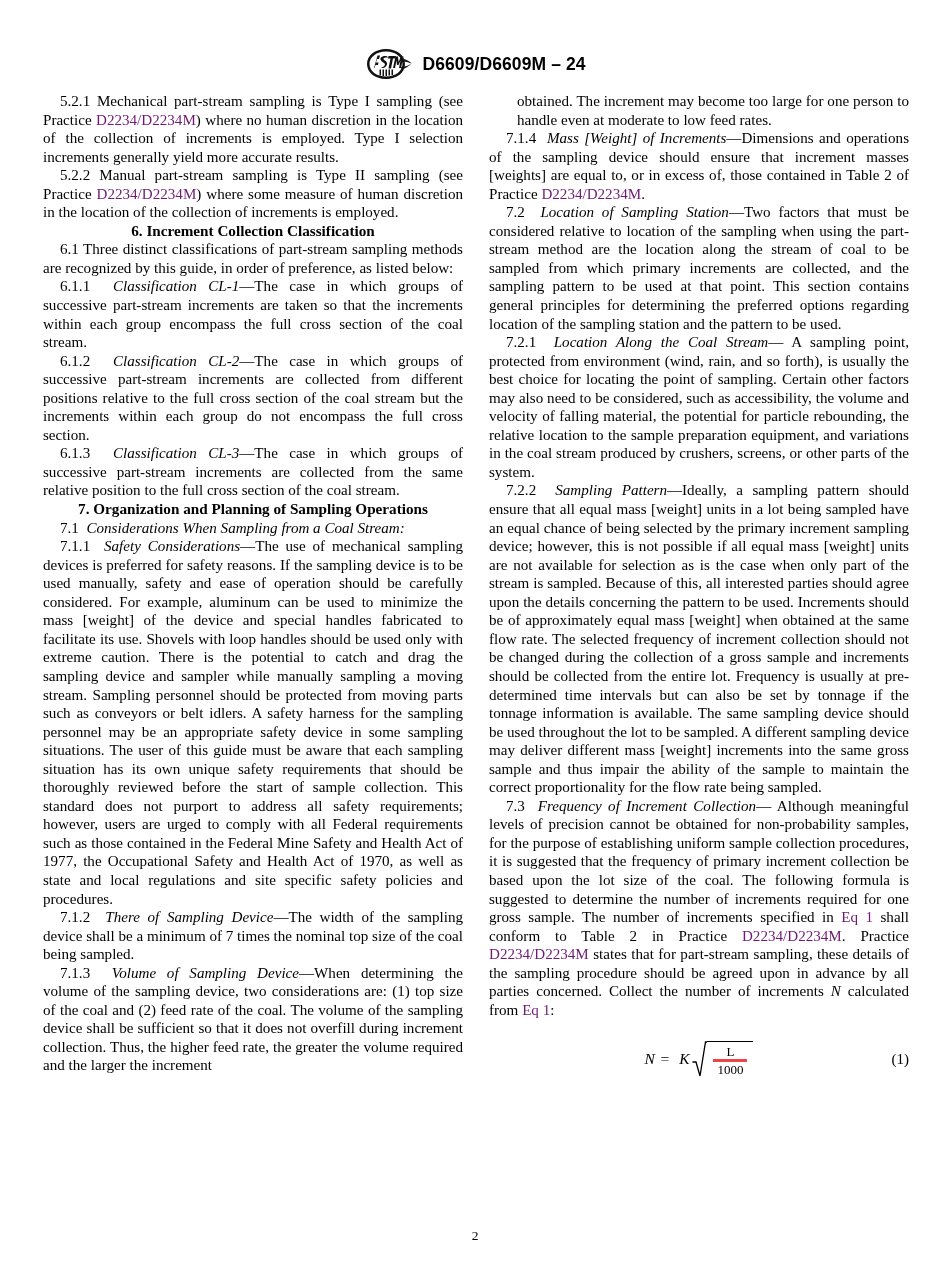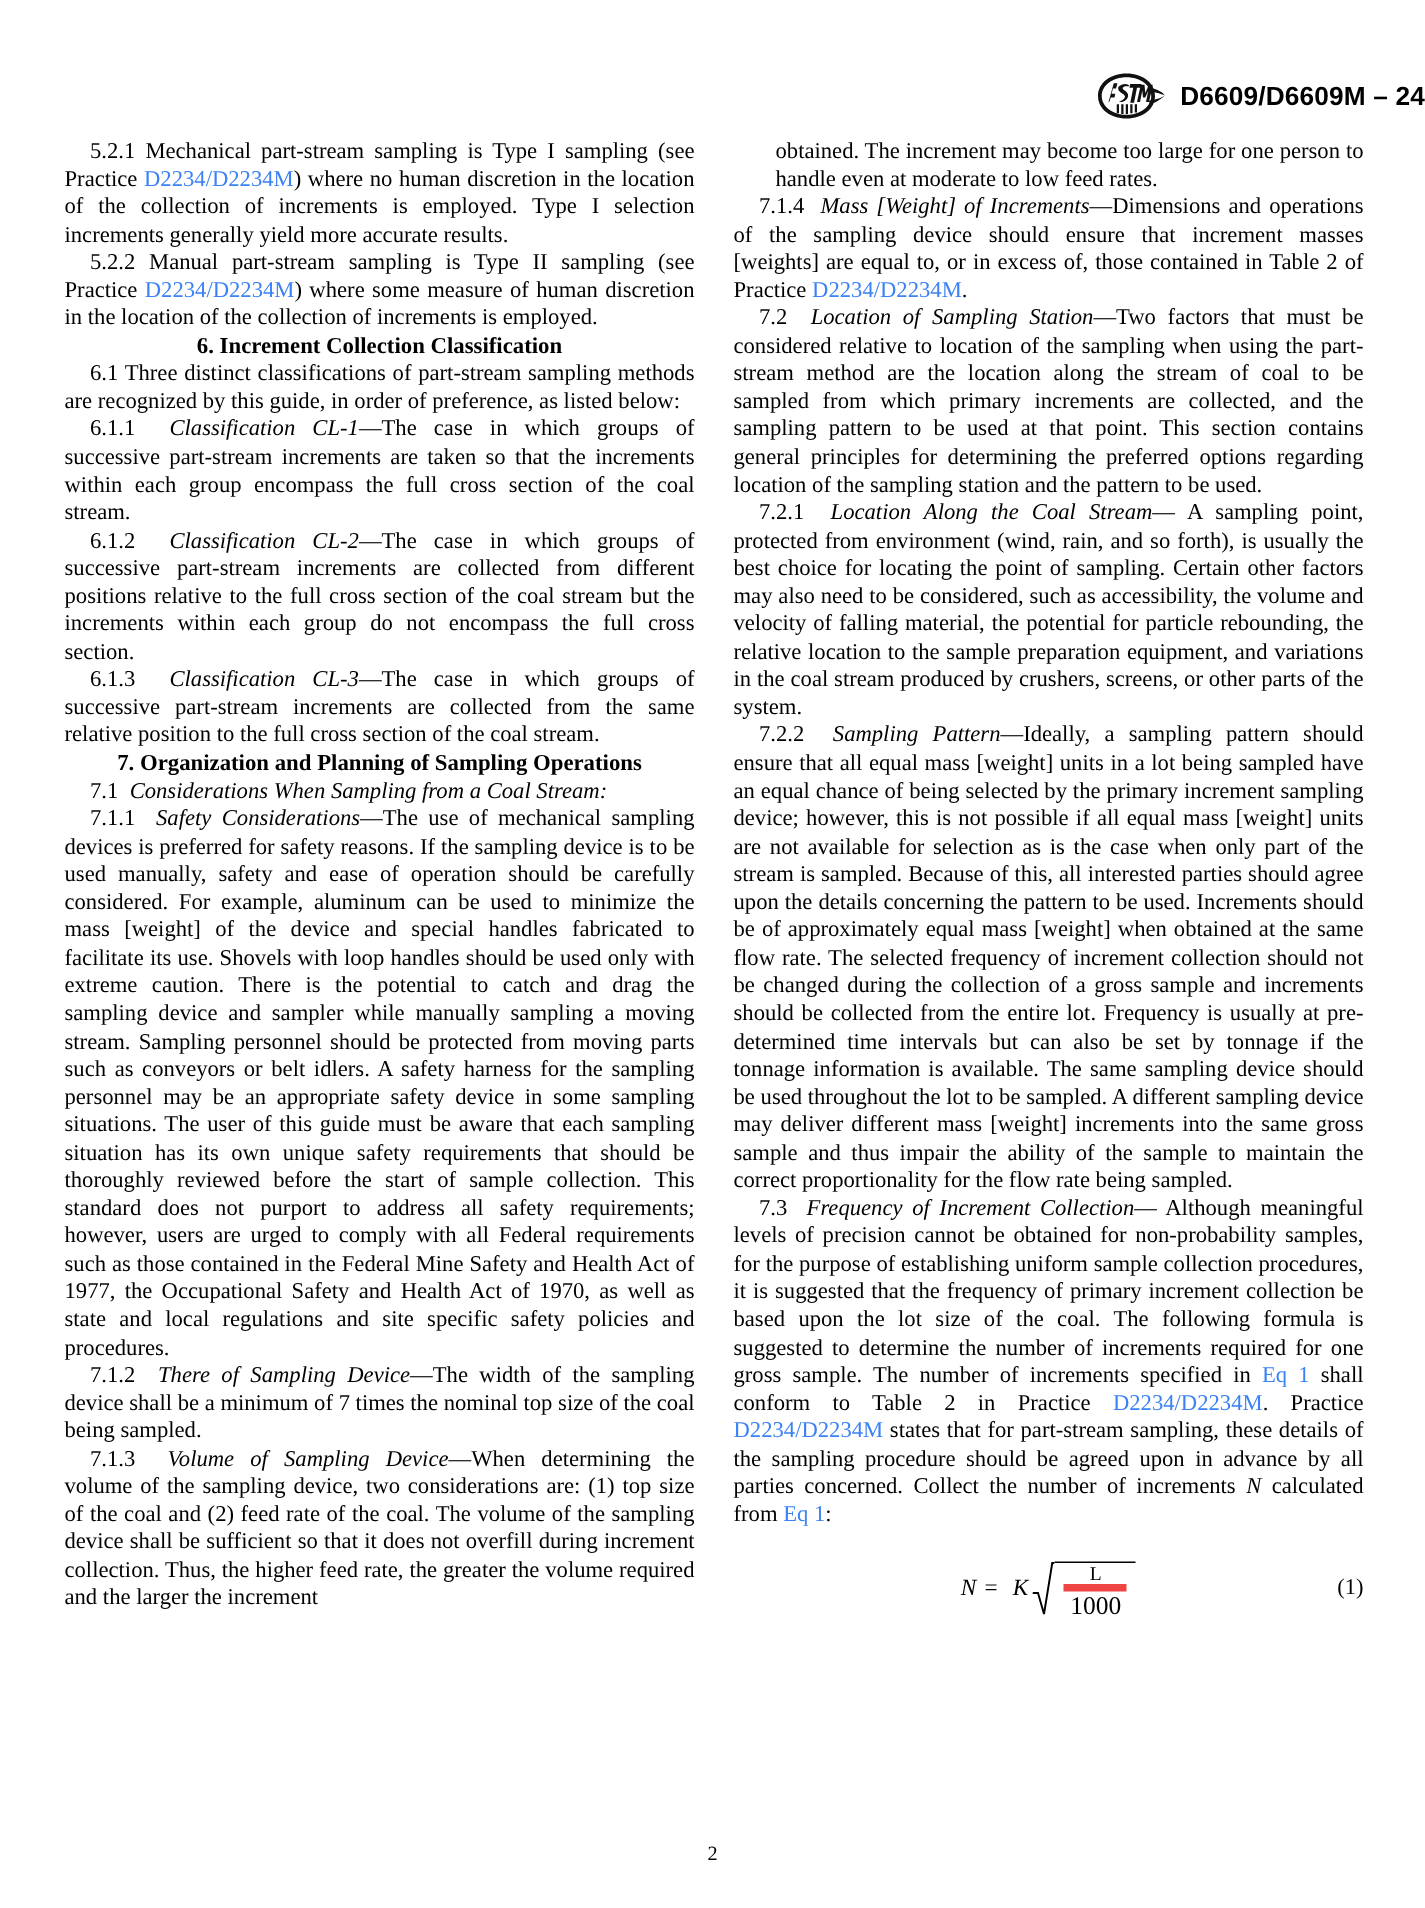--- a/index.html
+++ b/index.html
@@ -18,21 +18,21 @@
   .page {
     position: relative;
     width: 950px;
     height: 1272px;
     box-sizing: border-box;
   }
   
   .header {
     display: flex;
     align-items: center;
-    justify-content: flex-end;
+    justify-content: center;
     gap: 10px;
     padding-top: 44px;
     height: 40px;
   }
   .astm-logo {
     width: 48px;
     height: 32px;
     flex: 0 0 auto;
     display: block;
   }
@@ -83,21 +83,21 @@
   .gap-after {
     margin-bottom: 7px;
   }
   .para-gap {
     margin-top: 9px;
   }
   i, .ital {
     font-style: italic;
   }
   .ref {
-    color: #3b82f6;
+    color: #701a75;
   }
   
   .equation-block {
     position: relative;
     margin-top: 17px;
     height: 46px;
   }
   .eq-inner {
     display: flex;
     align-items: center;
@@ -138,22 +138,22 @@
     flex-direction: column;
     align-items: center;
     line-height: 1.05;
     padding: 2px 2px 1px 2px;
   }
   .frac .numer {
     font-size: 13px;
     padding: 0 6px 1px 6px;
   }
   .frac .denom {
-    font-size: 17px;
-    border-top: 5px solid #ef4444;
+    font-size: 13px;
+    border-top: 3px solid #ef4444;
     padding: 1px 4px 0 4px;
   }
   .eq-number {
     position: absolute;
     right: 0;
     top: 50%;
     transform: translateY(-50%);
     font-size: 15px;
   }
   

